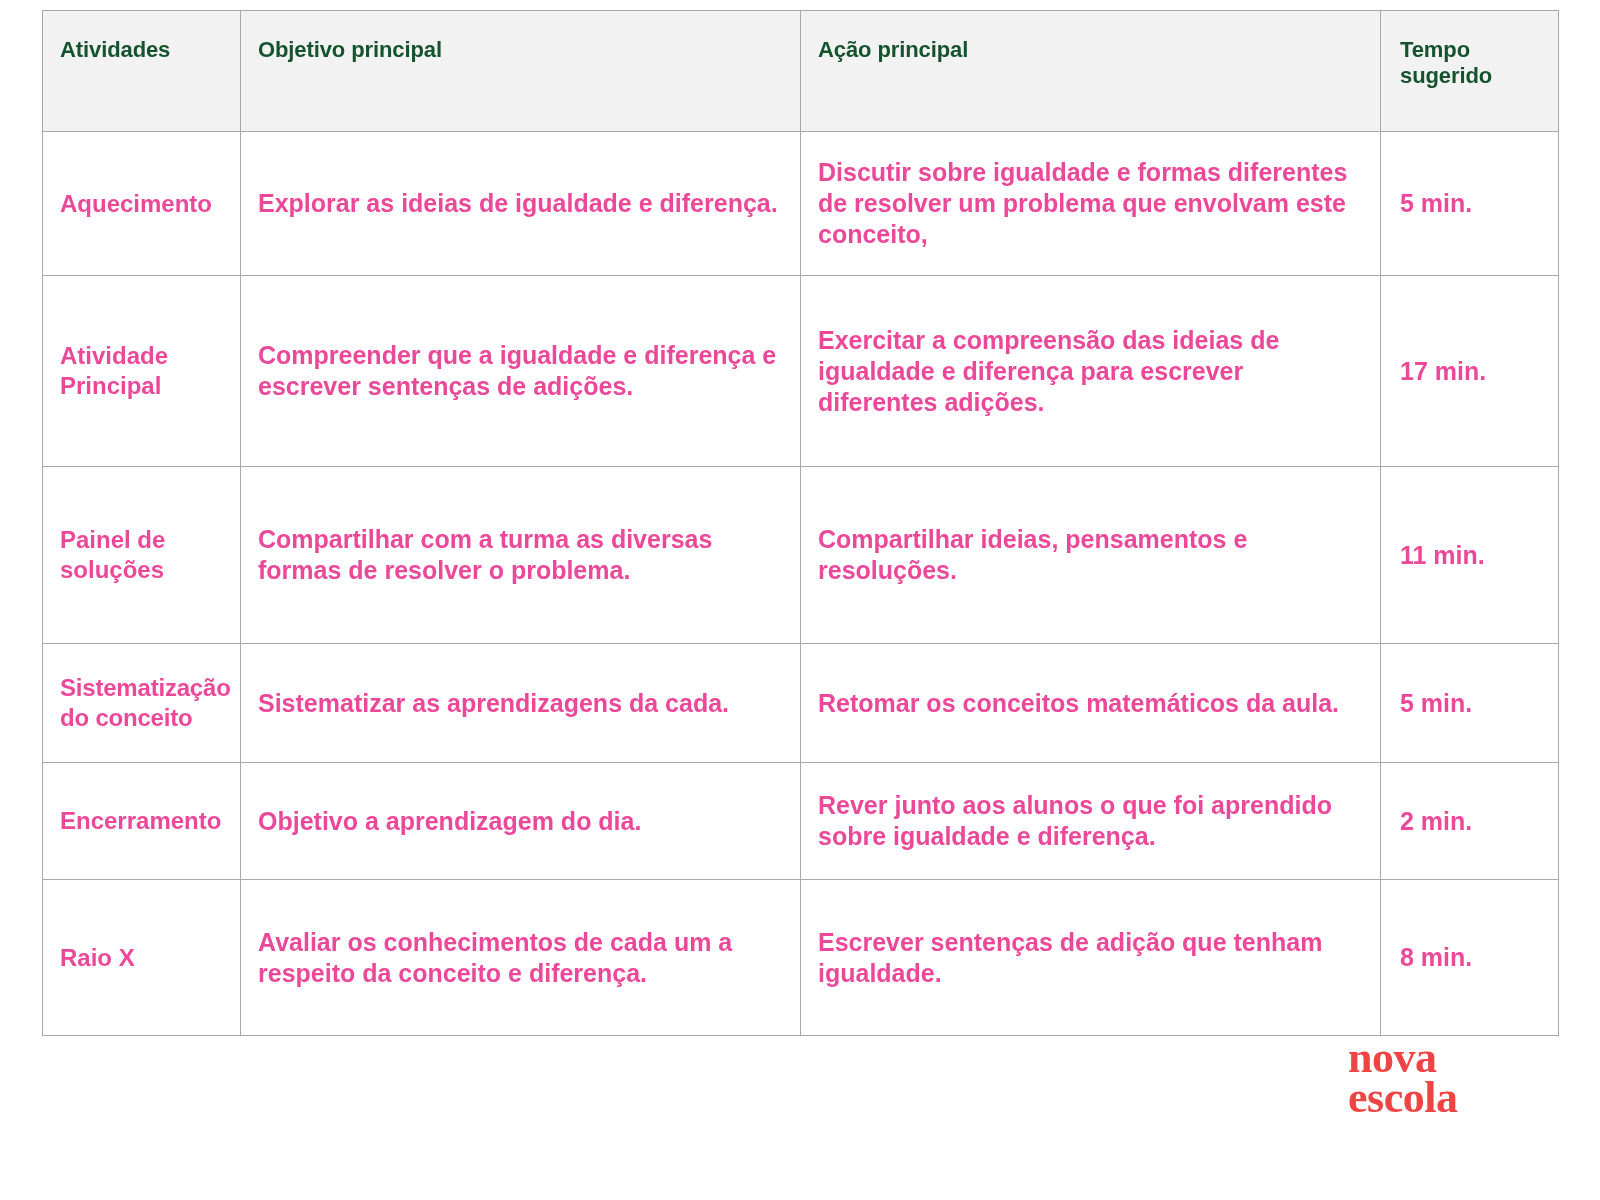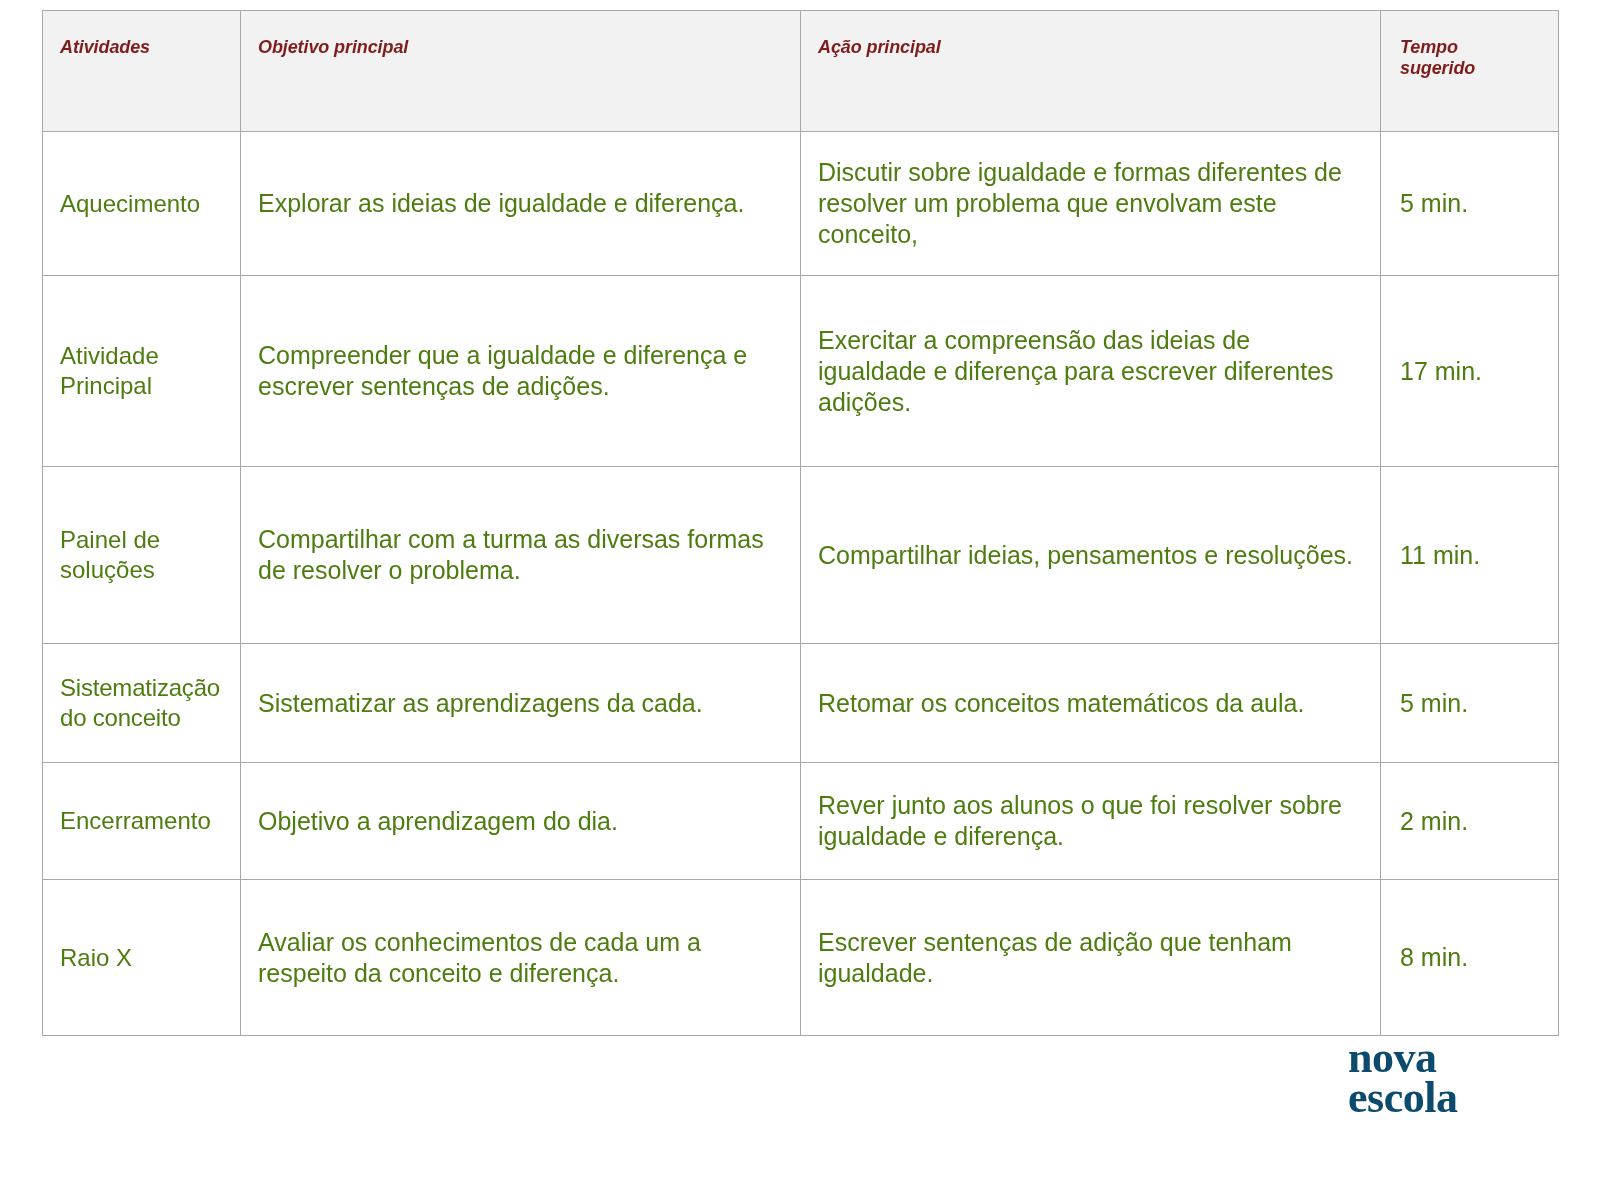--- a/index.html
+++ b/index.html
@@ -49,39 +49,38 @@
     text-align: left;
     padding: 0;
   }
 
   
   table.activities thead th {
     background: #f2f2f2;
     height: 120px;
     vertical-align: top;
     font-weight: bold;
-    font-size: 18px;
+    font-size: 22px;
     line-height: 1.16;
     letter-spacing: -0.1px;
-    color: #7f1d1d;
-    font-style: italic;
+    color: #14532d;
   }
   .th-inner {
     padding: 26px 16px 0 17px;
   }
   .th-inner.tempo {
     padding-left: 19px;
   }
 
   
   table.activities tbody td {
     font-size: 25px;
     line-height: 1.24;
-    color: #4d7c0f;
-    font-weight: normal;
+    color: #ec4899;
+    font-weight: bold;
   }
   .cell {
     padding: 10px 16px 10px 17px;
   }
   .cell.tight {
     font-size: 24px;
     letter-spacing: -0.2px;
     padding-right: 6px;
   }
   .cell.tempo {
@@ -104,21 +103,21 @@
   .brand {
     position: absolute;
     right: 72px;
     top: 1038px;
     width: 180px;
     text-align: left;
     font-family: "Liberation Serif", serif;
     font-weight: bold;
     font-size: 44px;
     line-height: 0.92;
-    color: #0c4a6e;
+    color: #ef4444;
     letter-spacing: -0.5px;
     user-select: none;
   }
   .brand .line2 {
     display: block;
   }
 </style>
 </head>
 <body>
 
@@ -216,21 +215,21 @@
         </tr>
 
         <tr class="r4">
           <td>
             <div class="cell activity">Encerramento</div>
           </td>
           <td>
             <div class="cell">Objetivo a aprendizagem do dia.</div>
           </td>
           <td>
-            <div class="cell">Rever junto aos alunos o que foi resolver sobre igualdade e diferença.</div>
+            <div class="cell">Rever junto aos alunos o que foi aprendido sobre igualdade e diferença.</div>
           </td>
           <td>
             <div class="cell tempo">2 min.</div>
           </td>
         </tr>
 
         <tr class="r5">
           <td>
             <div class="cell activity">Raio X</div>
           </td>

